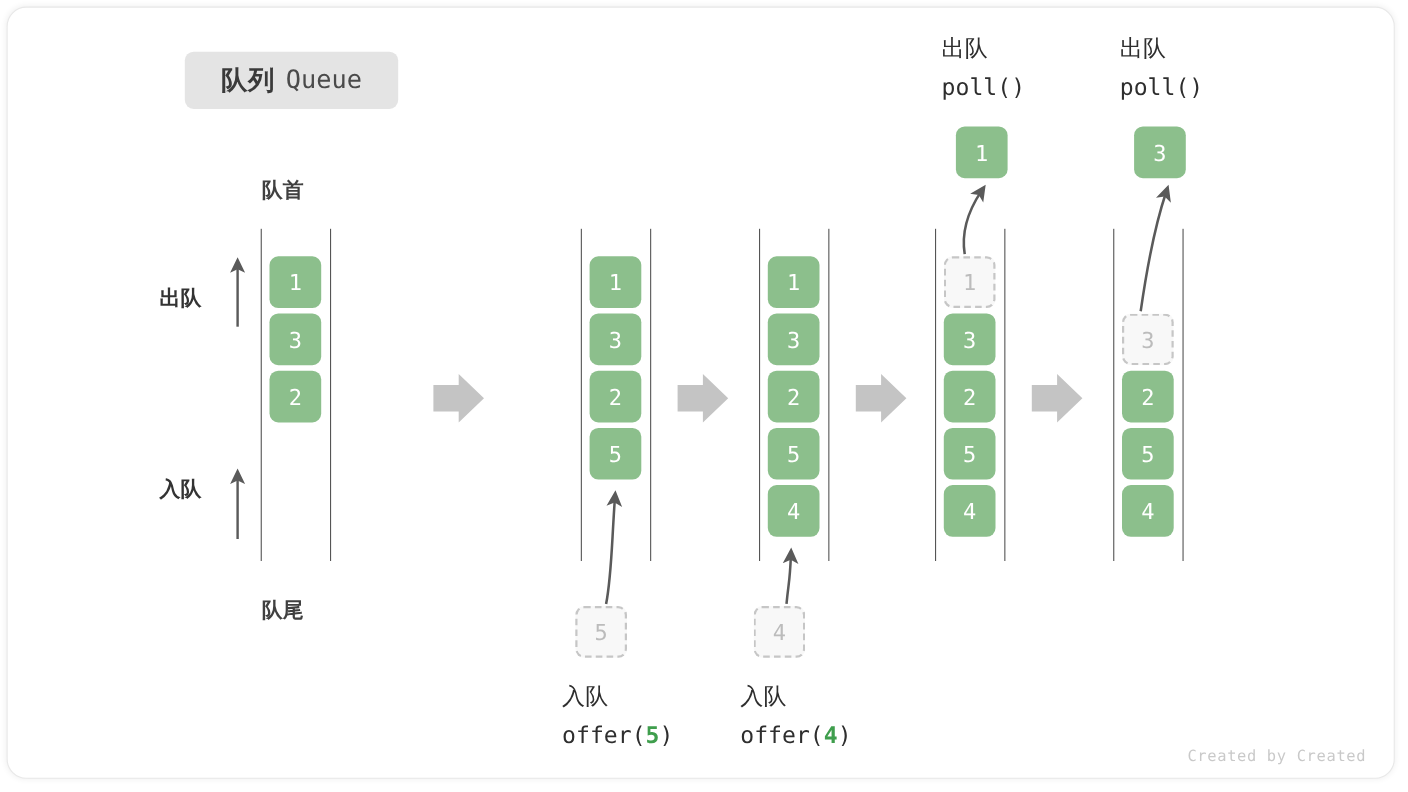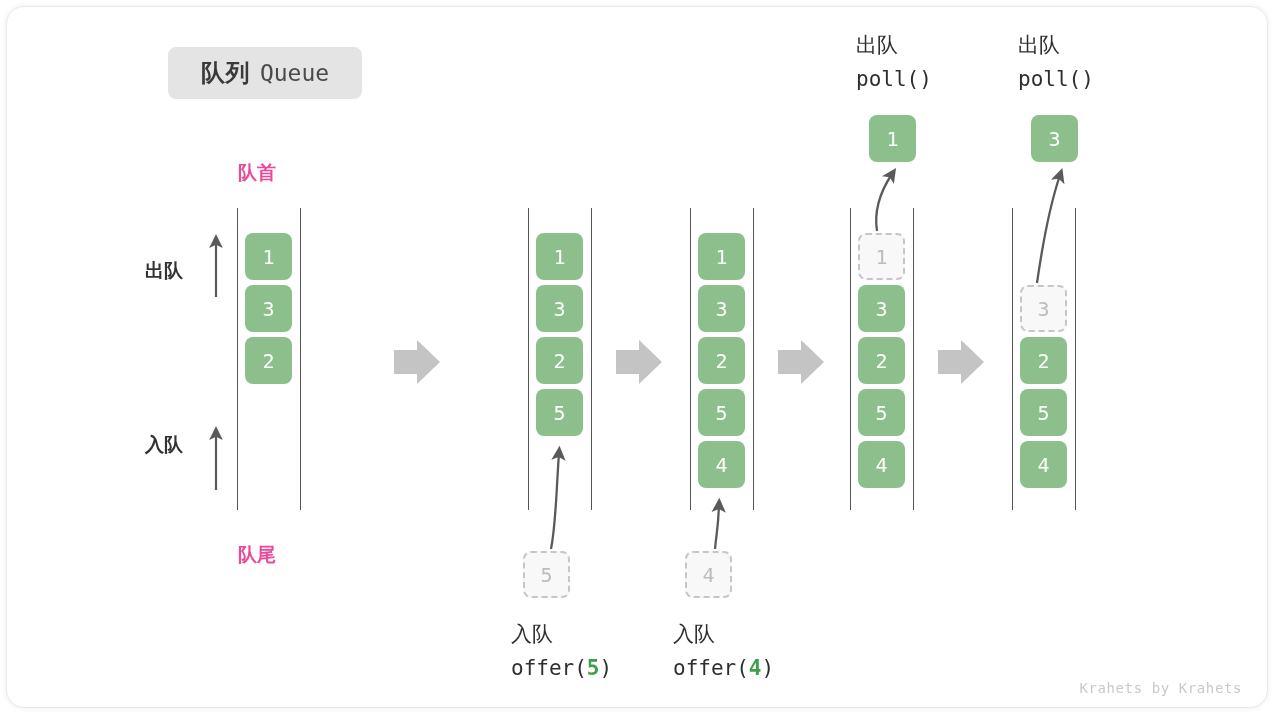--- a/index.html
+++ b/index.html
@@ -102,21 +102,21 @@
     position: absolute;
     font-size: 19px;
     font-weight: bold;
     color: #333333;
     white-space: nowrap;
   }
   .lbl-head {
     position: absolute;
     font-size: 19px;
     font-weight: bold;
-    color: #ec4899;
+    color: #404040;
     white-space: nowrap;
   }
 
   .op-label {
     position: absolute;
     white-space: nowrap;
     text-align: left;
   }
   .op-cn {
     font-size: 21px;
@@ -290,15 +290,15 @@
       <path d="M616,350 L639,350 L639,340 L662,362 L639,384 L639,374 L616,374 Z" fill="#c4c4c4"></path>
     </g>
     <g>
       <path d="M778,350 L801,350 L801,340 L824,362 L801,384 L801,374 L778,374 Z" fill="#c4c4c4"></path>
     </g>
     <g>
       <path d="M938,350 L961,350 L961,340 L984,362 L961,384 L961,374 L938,374 Z" fill="#c4c4c4"></path>
     </g>
   </svg>
 
-  <div class="credit">Krahets by Krahets</div>
+  <div class="credit">Created by Created</div>
 
 </div>
 
 </body></html>

